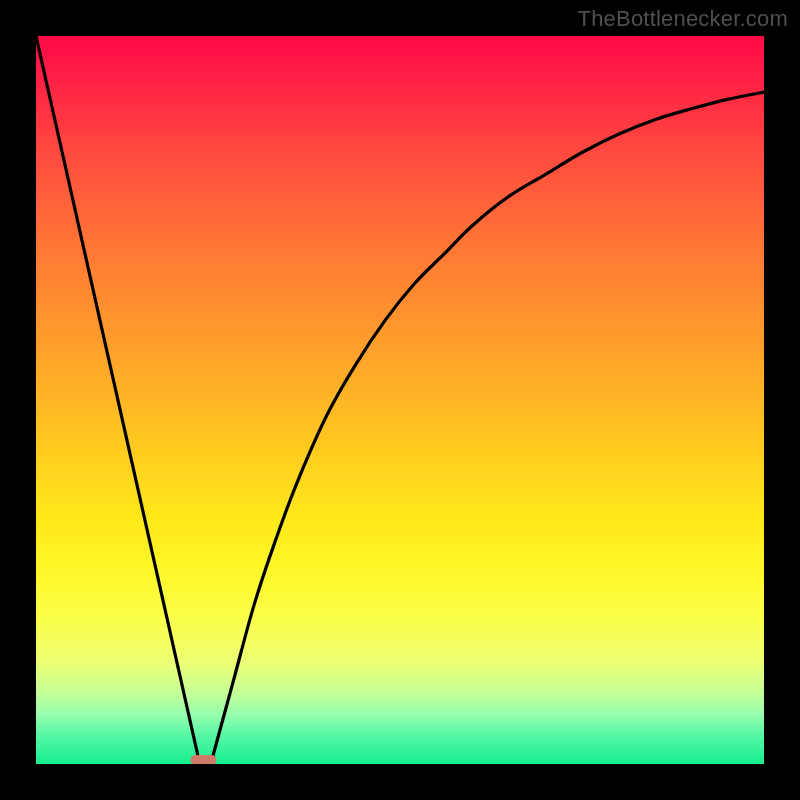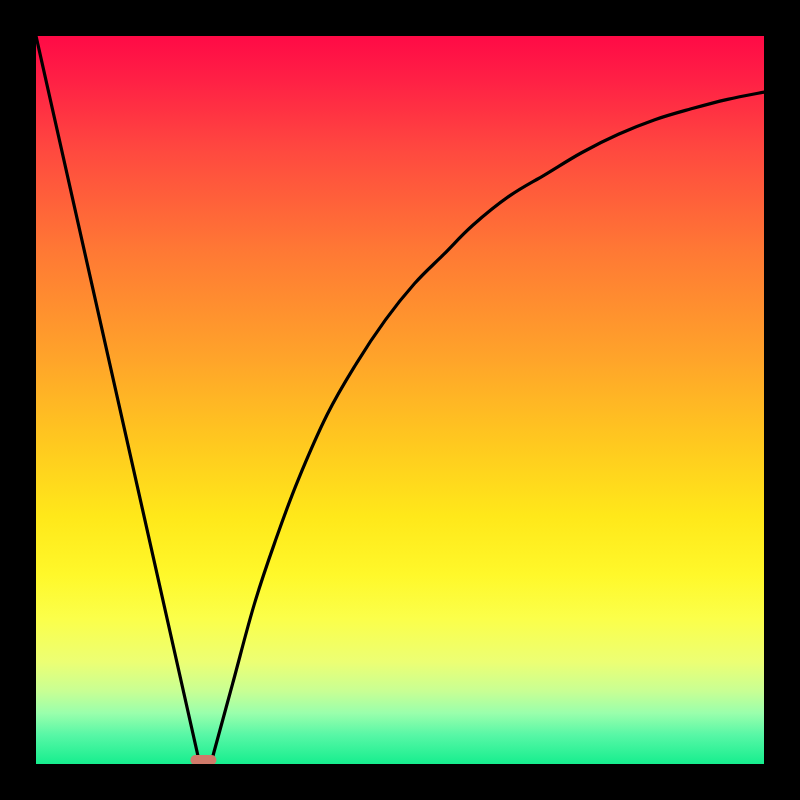--- a/index.html
+++ b/index.html
@@ -79,13 +79,14 @@
 
     <svg class="curve" viewBox="0 0 728 728" preserveAspectRatio="none">
       <path id="curve-path" fill="none" stroke="#000" stroke-width="3.2" stroke-linecap="round" stroke-linejoin="round" d="M 0 0 L 163.8 728 L 174.72 728 C 178.6512 713.5856 188.6976 676.7488 196.56 647.92 C 204.4224 619.0912 210.5376 594.048 218.4 567.84 C 226.2624 541.6320000000001 232.3776 524.5968 240.24 502.32 C 248.10240000000002 480.04319999999996 252.9072 466.35679999999996 262.08 444.08 C 271.2528 421.8032 280.7168 399.5264 291.2 378.56 C 301.6832 357.5936 309.8368 344.63519999999994 320.32 327.59999999999997 C 330.8032 310.5648 338.9568 298.3344 349.44 283.92 C 359.9232 269.5056 368.0768 259.31359999999995 378.56 247.51999999999998 C 389.0432 235.72639999999998 397.19680000000005 228.88320000000004 407.68000000000006 218.40000000000003 C 418.1632000000001 207.91680000000002 425.00640000000004 199.76319999999998 436.8 189.27999999999997 C 448.5936 178.79679999999996 460.096 169.33279999999996 473.2 160.15999999999997 C 486.304 150.98719999999997 496.496 146.18239999999992 509.59999999999997 138.31999999999994 C 522.704 130.45759999999996 532.896 123.68720000000002 546 116.48000000000002 C 559.104 109.27280000000002 569.2959999999999 104.17679999999997 582.4 98.27999999999997 C 595.504 92.38319999999997 605.6959999999999 88.30640000000002 618.8 83.72000000000003 C 631.904 79.13360000000003 642.096 76.46911999999996 655.2 72.79999999999995 C 668.3040000000001 69.13087999999995 678.496 66.34992 691.6 63.33600000000001 C 704.7040000000001 60.32208000000003 721.448 57.366400000000034 728 56.05600000000004"></path>
     </svg>
 
     <svg class="marker-layer" viewBox="0 0 728 728" preserveAspectRatio="none">
       <rect id="marker-rect" rx="5" ry="5" height="10" width="26" x="154.44" y="719" fill="#d07a6a"></rect>
     </svg>
   </div>
 
+  <div class="watermark">TheBottlenecker.com</div>
 </div>
 
 </body></html>

